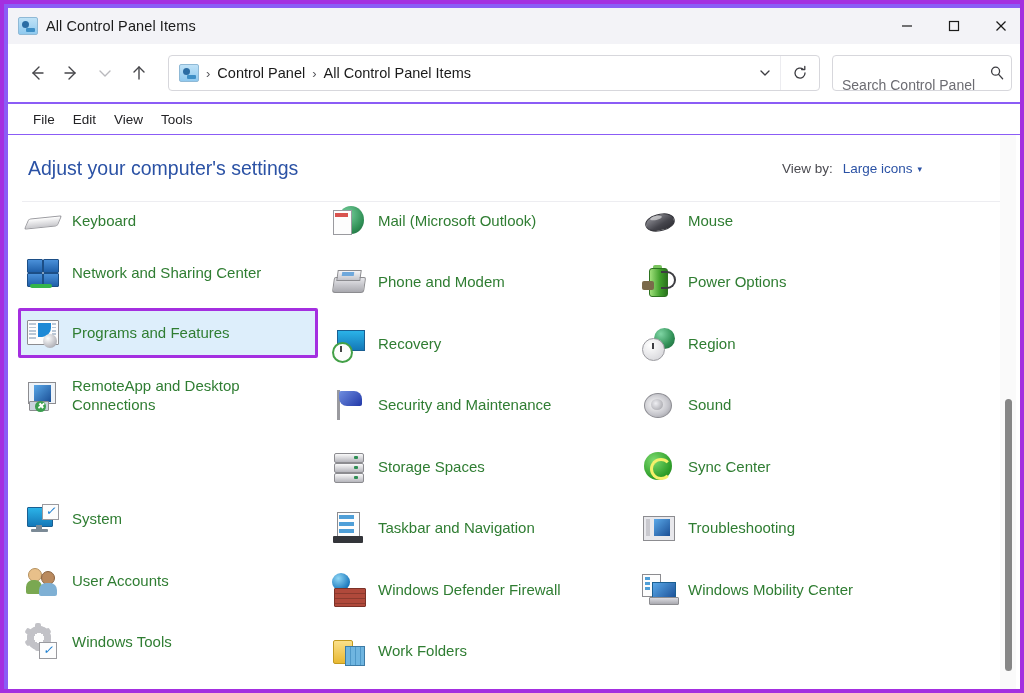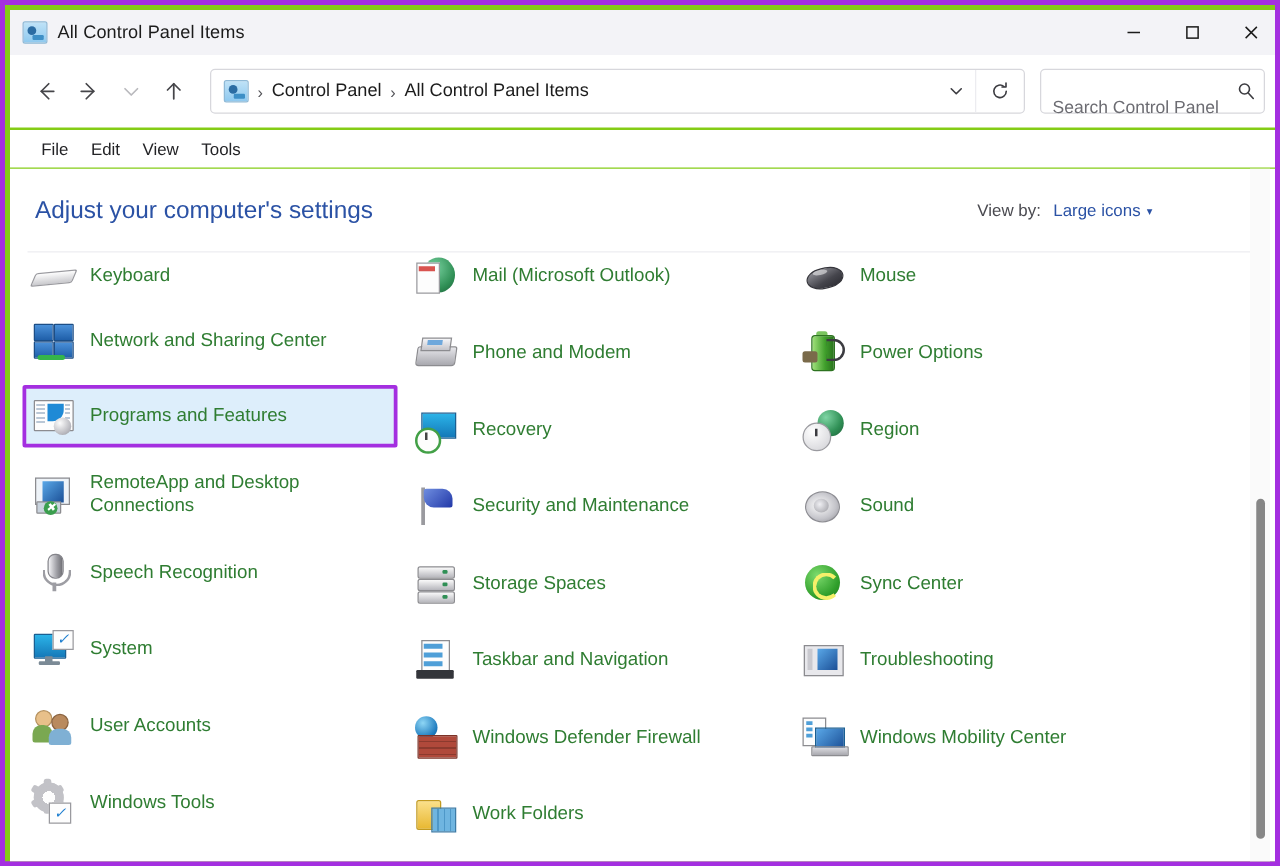--- a/index.html
+++ b/index.html
@@ -13,21 +13,21 @@
     position: relative;
   }
 
   
   .window {
     position: absolute;
     left: 0; top: 0;
     width: 1024px; height: 693px;
     box-sizing: border-box;
     border: 4px solid #a42fe0;
-    background: #84cc16;
+    background: #8b5cf6;
     overflow: hidden;
   }
 
   
   .titlebar {
     position: absolute;
     left: 4px; top: 4px;
     width: 1016px; height: 36px;
     background: #f3f3f7;
     display: flex;
@@ -543,28 +543,20 @@
       <div class="cp-item col1" style="top:175px;">
         <span class="ico i-remote">
           <i class="scr"></i>
             <i class="blk"></i>
             <i class="bs"></i>
             <i class="x">✖</i>
         </span>
         <span class="lbl">RemoteApp and Desktop Connections</span>
       </div>
 
-      <div class="cp-item col1" style="top:237px;">
-        <span class="ico i-mic">
-          <i class="body"></i>
-            <i class="ring"></i>
-            <i class="stem"></i>
-        </span>
-        <span class="lbl">Speech Recognition</span>
-      </div>
 
       <div class="cp-item col1" style="top:298px;">
         <span class="ico i-system">
           <i class="mon"></i>
             <i class="stand"></i>
             <i class="base"></i>
             <i class="chk">✓</i>
         </span>
         <span class="lbl">System</span>
       </div>

